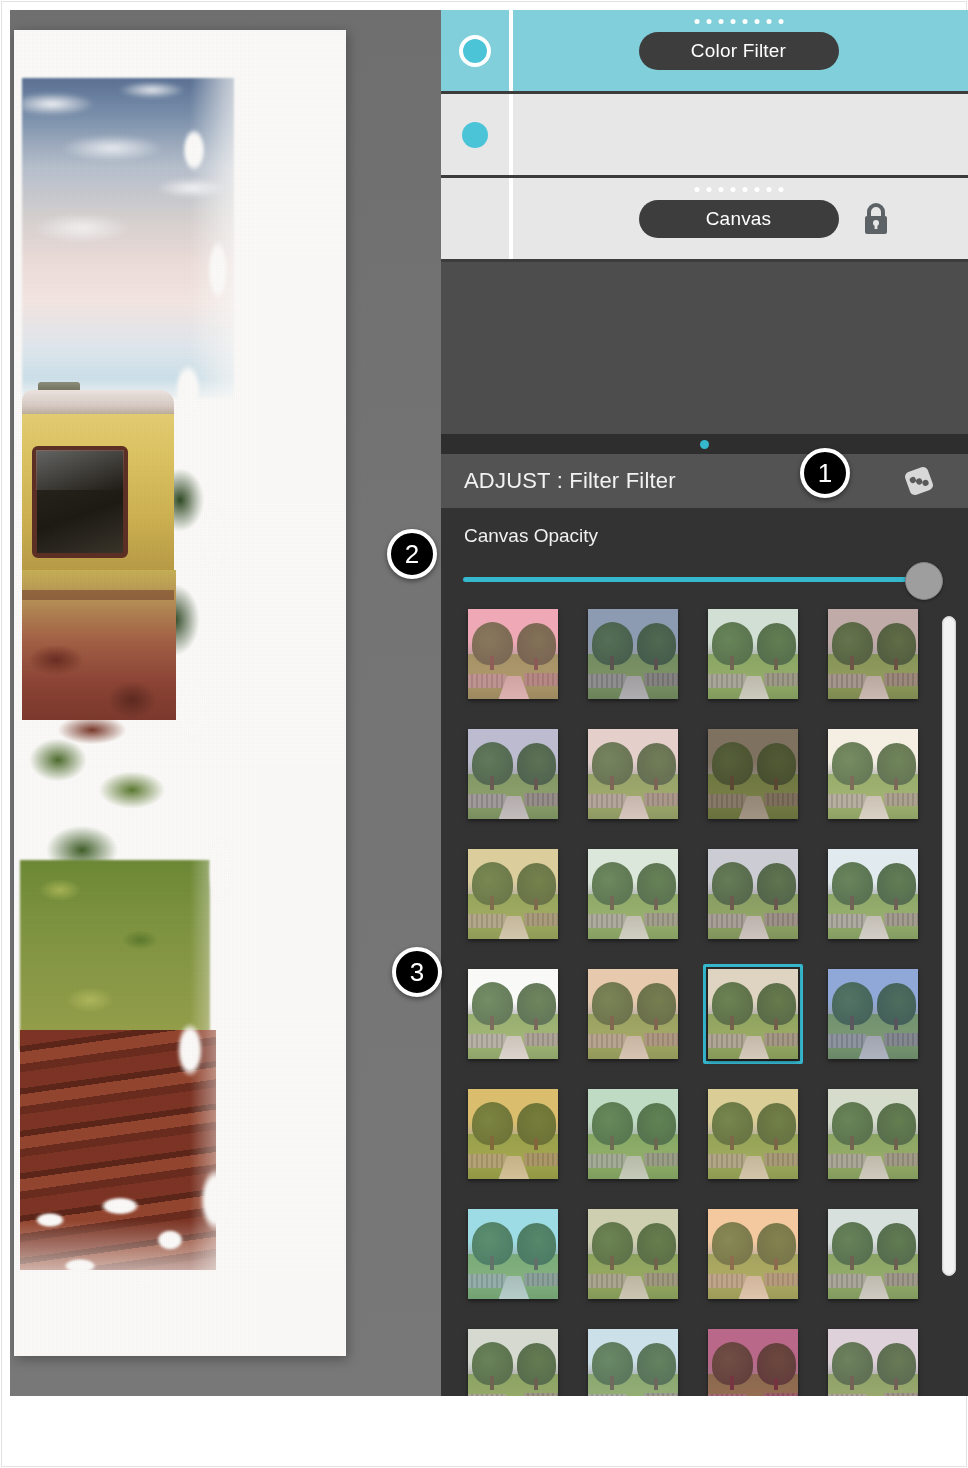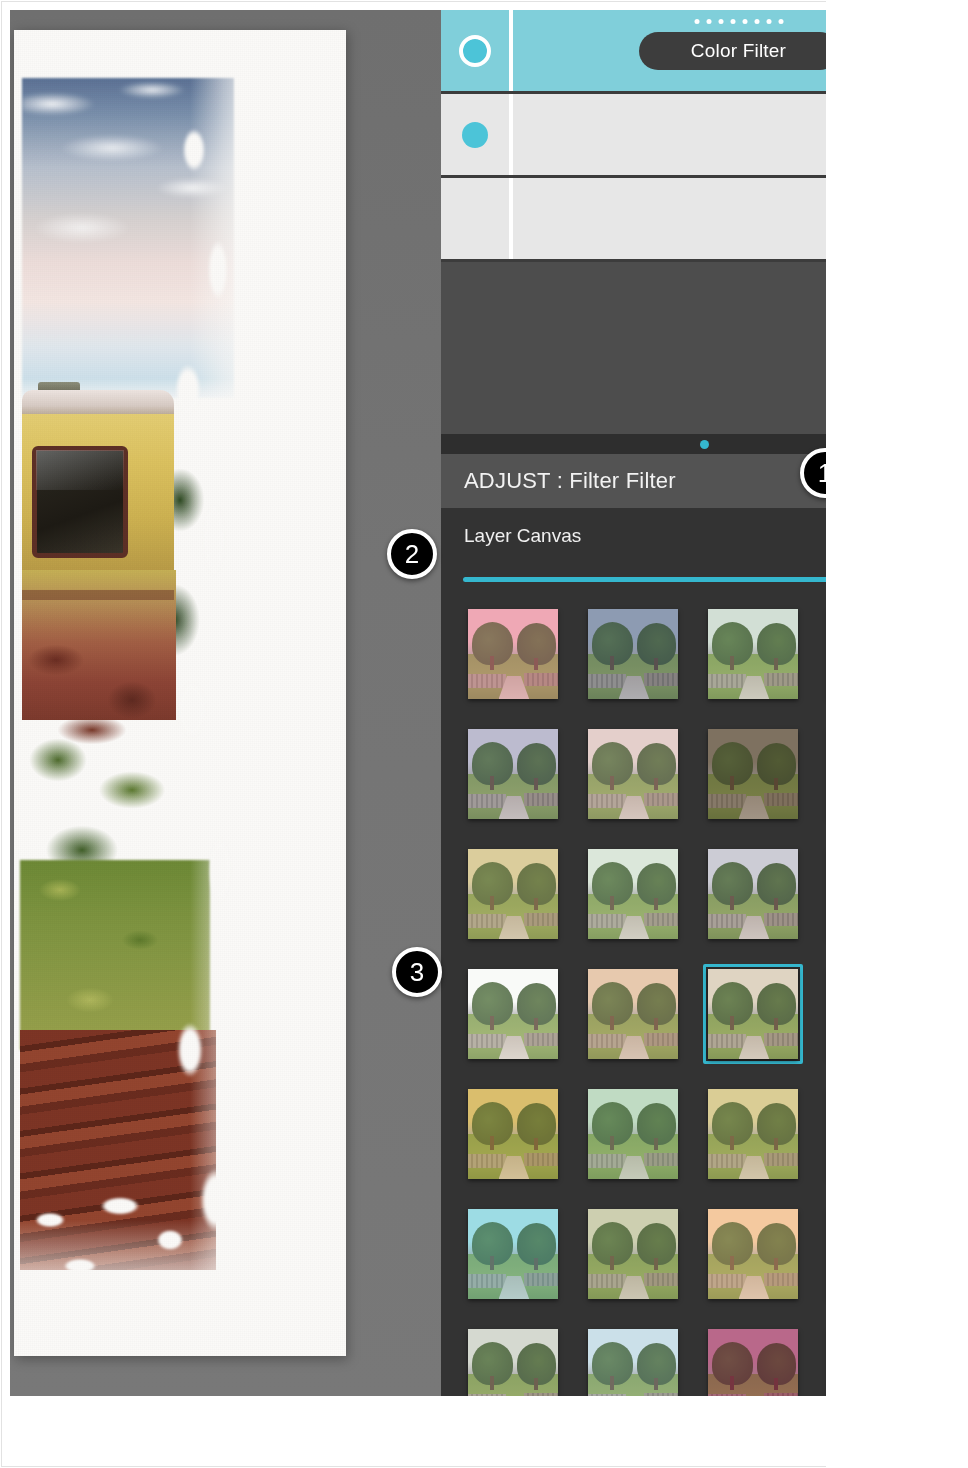--- a/index.html
+++ b/index.html
@@ -8,21 +8,21 @@
   html, body {
     width: 968px;
     height: 1468px;
     overflow: hidden;
     background: #ffffff;
     font-family: "Liberation Sans", sans-serif;
   }
 
   #screen {
     position: relative;
-    width: 826px;
+    width: 968px;
     height: 1468px;
     background: #ffffff;
     overflow: hidden;
   }
 
   
   #page-border {
     position: absolute;
     left: 1px; top: 1px;
     width: 966px; height: 1466px;
@@ -524,20 +524,39 @@
         <div class="layer-row">
           <div class="vis-cell">
             <div class="vis-dot"></div>
           </div>
           <div class="vis-sep"></div>
         </div>
 
         <div class="layer-row">
           <div class="vis-cell"></div>
           <div class="vis-sep"></div>
+          <div class="layer-main">
+            <div class="drag-dots">
+              <i></i>
+                <i></i>
+                <i></i>
+                <i></i>
+                <i></i>
+                <i></i>
+                <i></i>
+                <i></i>
+            </div>
+            <div class="layer-chip">Canvas</div>
+            <svg class="lock-icon" viewBox="0 0 28 34">
+              <path d="M7 14 V10 a7 7 0 0 1 14 0 v4" fill="none" stroke="#5d6266" stroke-width="4"></path>
+              <rect x="3" y="14" width="22" height="18" rx="2" fill="#5d6266"></rect>
+              <circle cx="14" cy="21" r="3" fill="#e7e7e7"></circle>
+              <rect x="12.6" y="21" width="2.8" height="6" fill="#e7e7e7"></rect>
+            </svg>
+          </div>
         </div>
 
         <div id="layers-empty"></div>
       </div>
 
       <div id="splitter">
         <div id="splitter-dot"></div>
       </div>
 
       <div id="adjust-panel">
@@ -548,21 +567,21 @@
             <g transform="rotate(-20 21 15)">
               <rect x="9" y="3" width="24" height="24" rx="5" fill="#d8d8d8"></rect>
               <circle cx="15.5" cy="12" r="3.1" fill="#5a5a5a"></circle>
               <circle cx="21" cy="15.5" r="3.1" fill="#5a5a5a"></circle>
               <circle cx="26.5" cy="19" r="3.1" fill="#5a5a5a"></circle>
             </g>
           </svg>
         </div>
 
         <div id="opacity-section">
-          <div id="opacity-label">Layer Canvas</div>
+          <div id="opacity-label">Canvas Opacity</div>
           <div id="slider-wrap">
             <div id="slider-track" style="width: 461px;"></div>
             <div id="slider-knob" style="left: 442px;"></div>
           </div>
         </div>
 
         <div id="preset-grid-wrap">
           <div id="preset-grid">
               <div class="preset-cell">
                 <div class="thumb">

